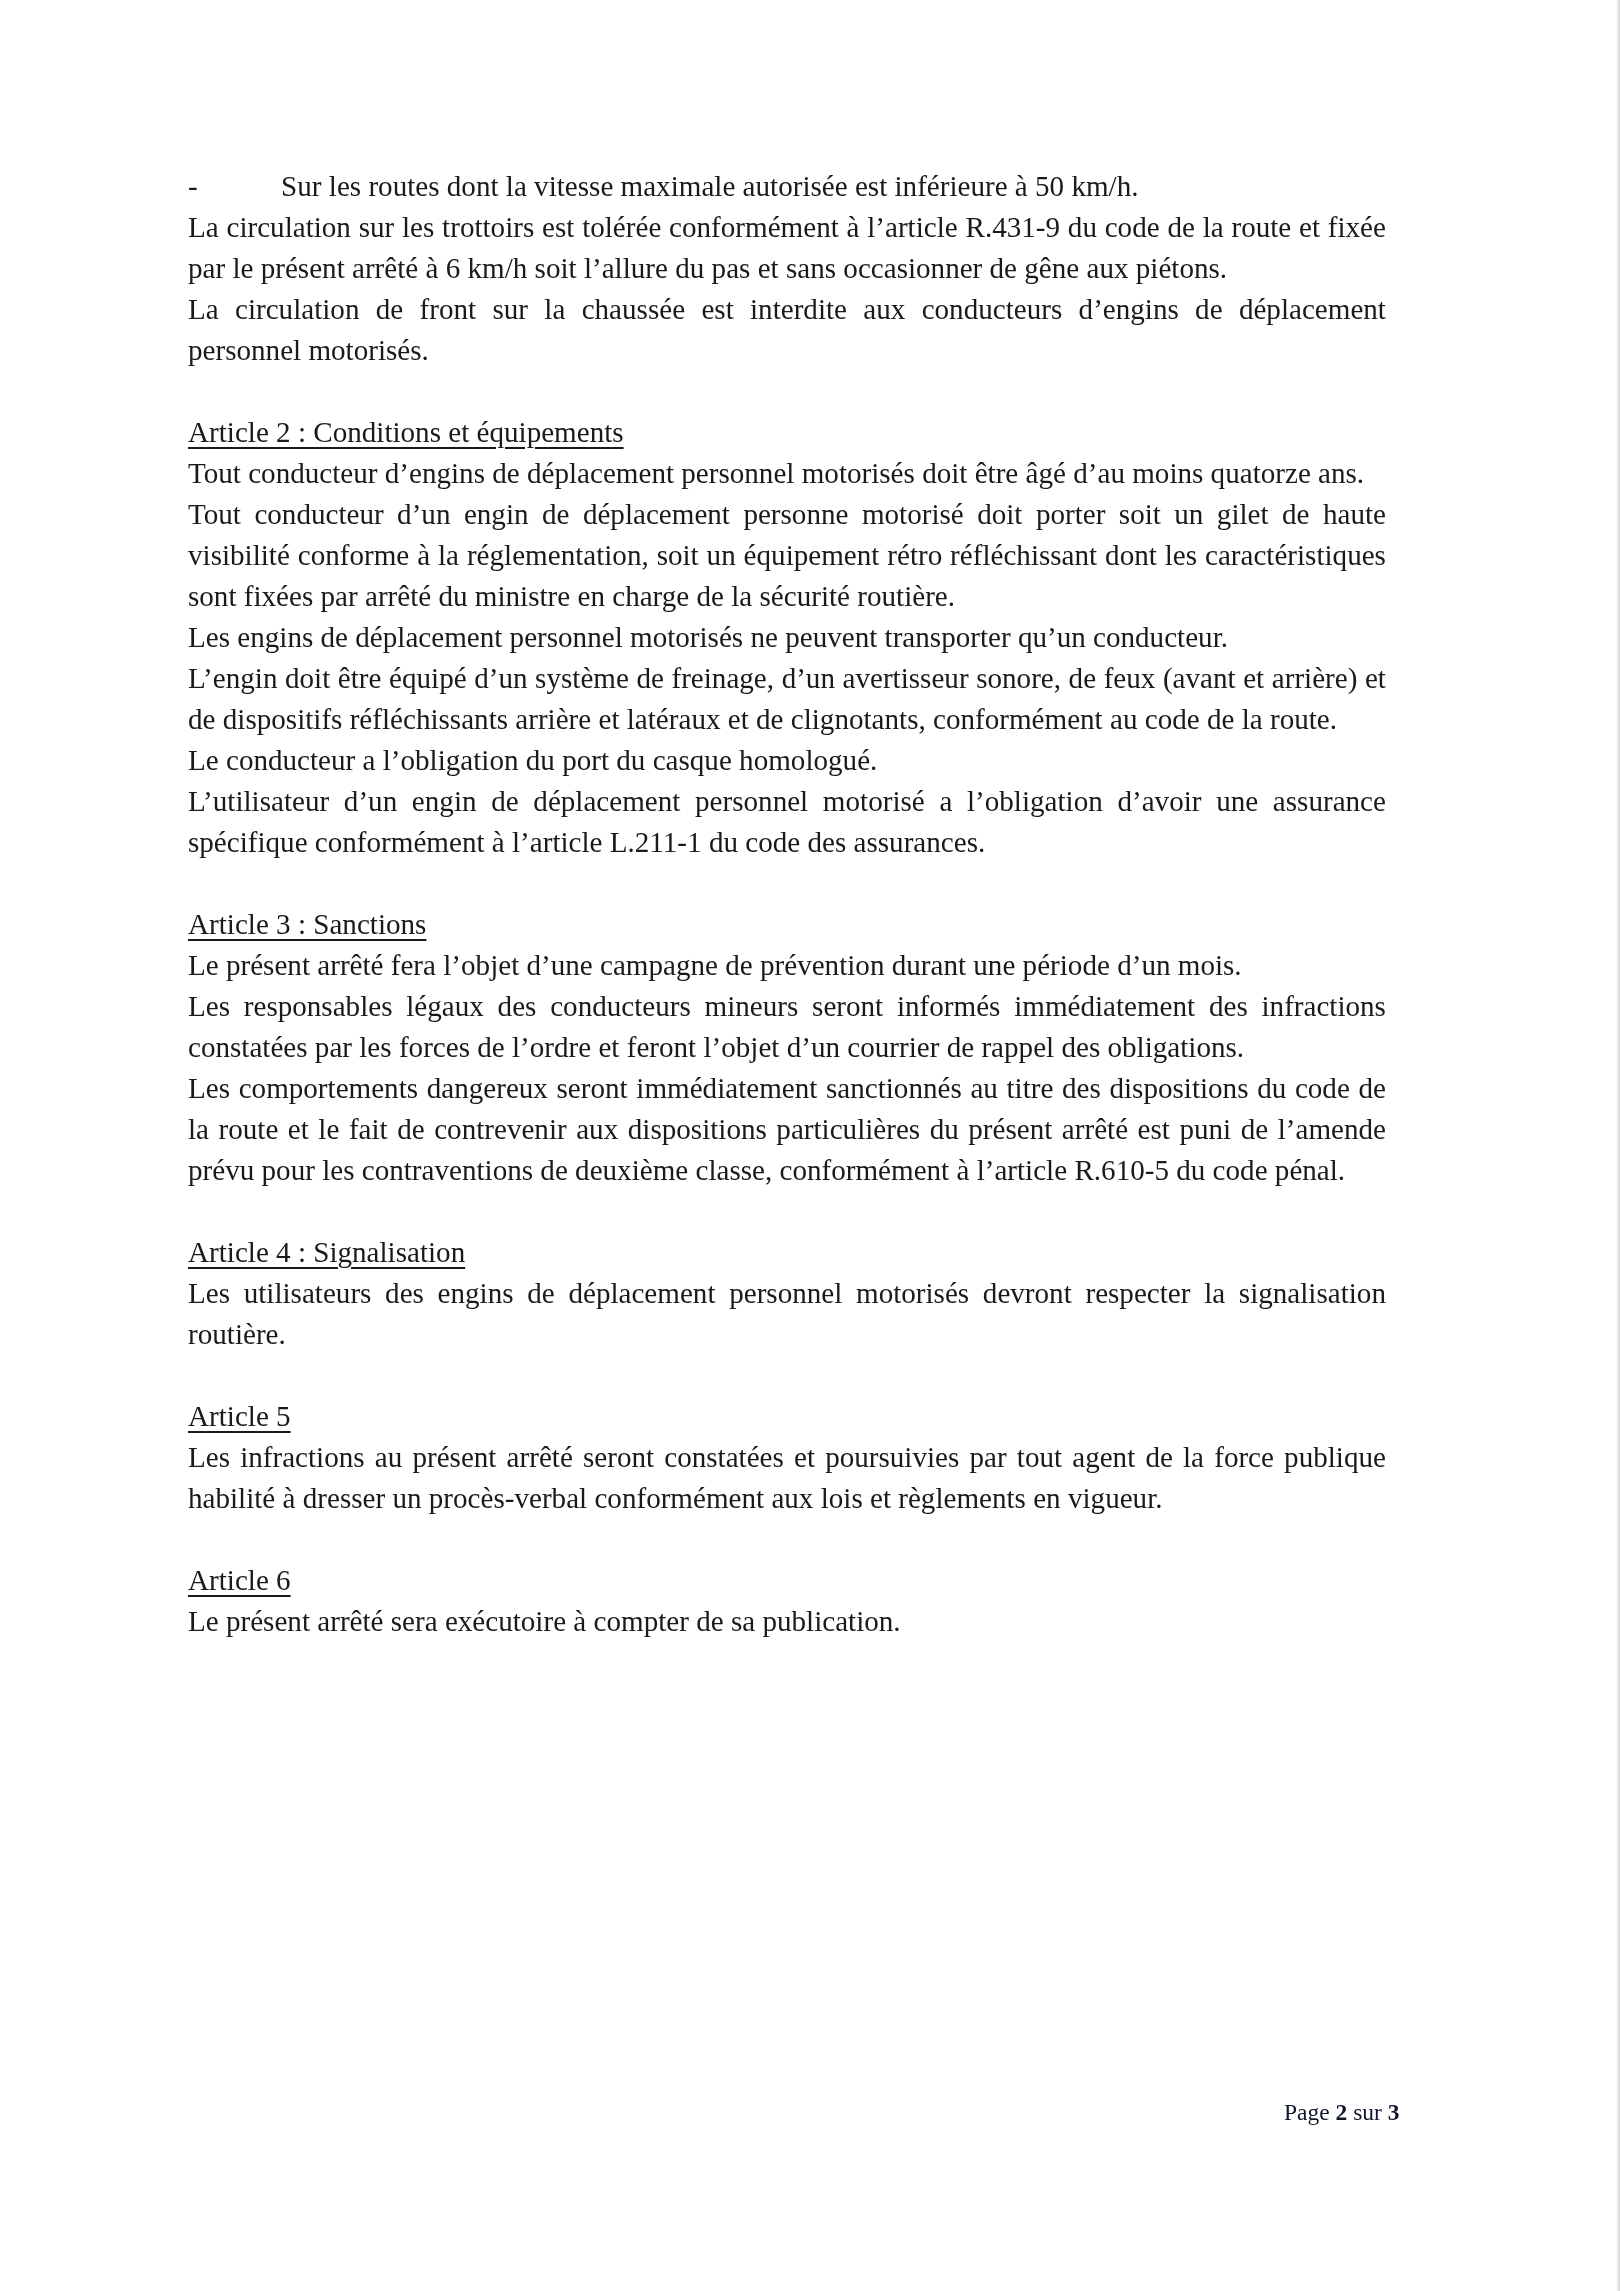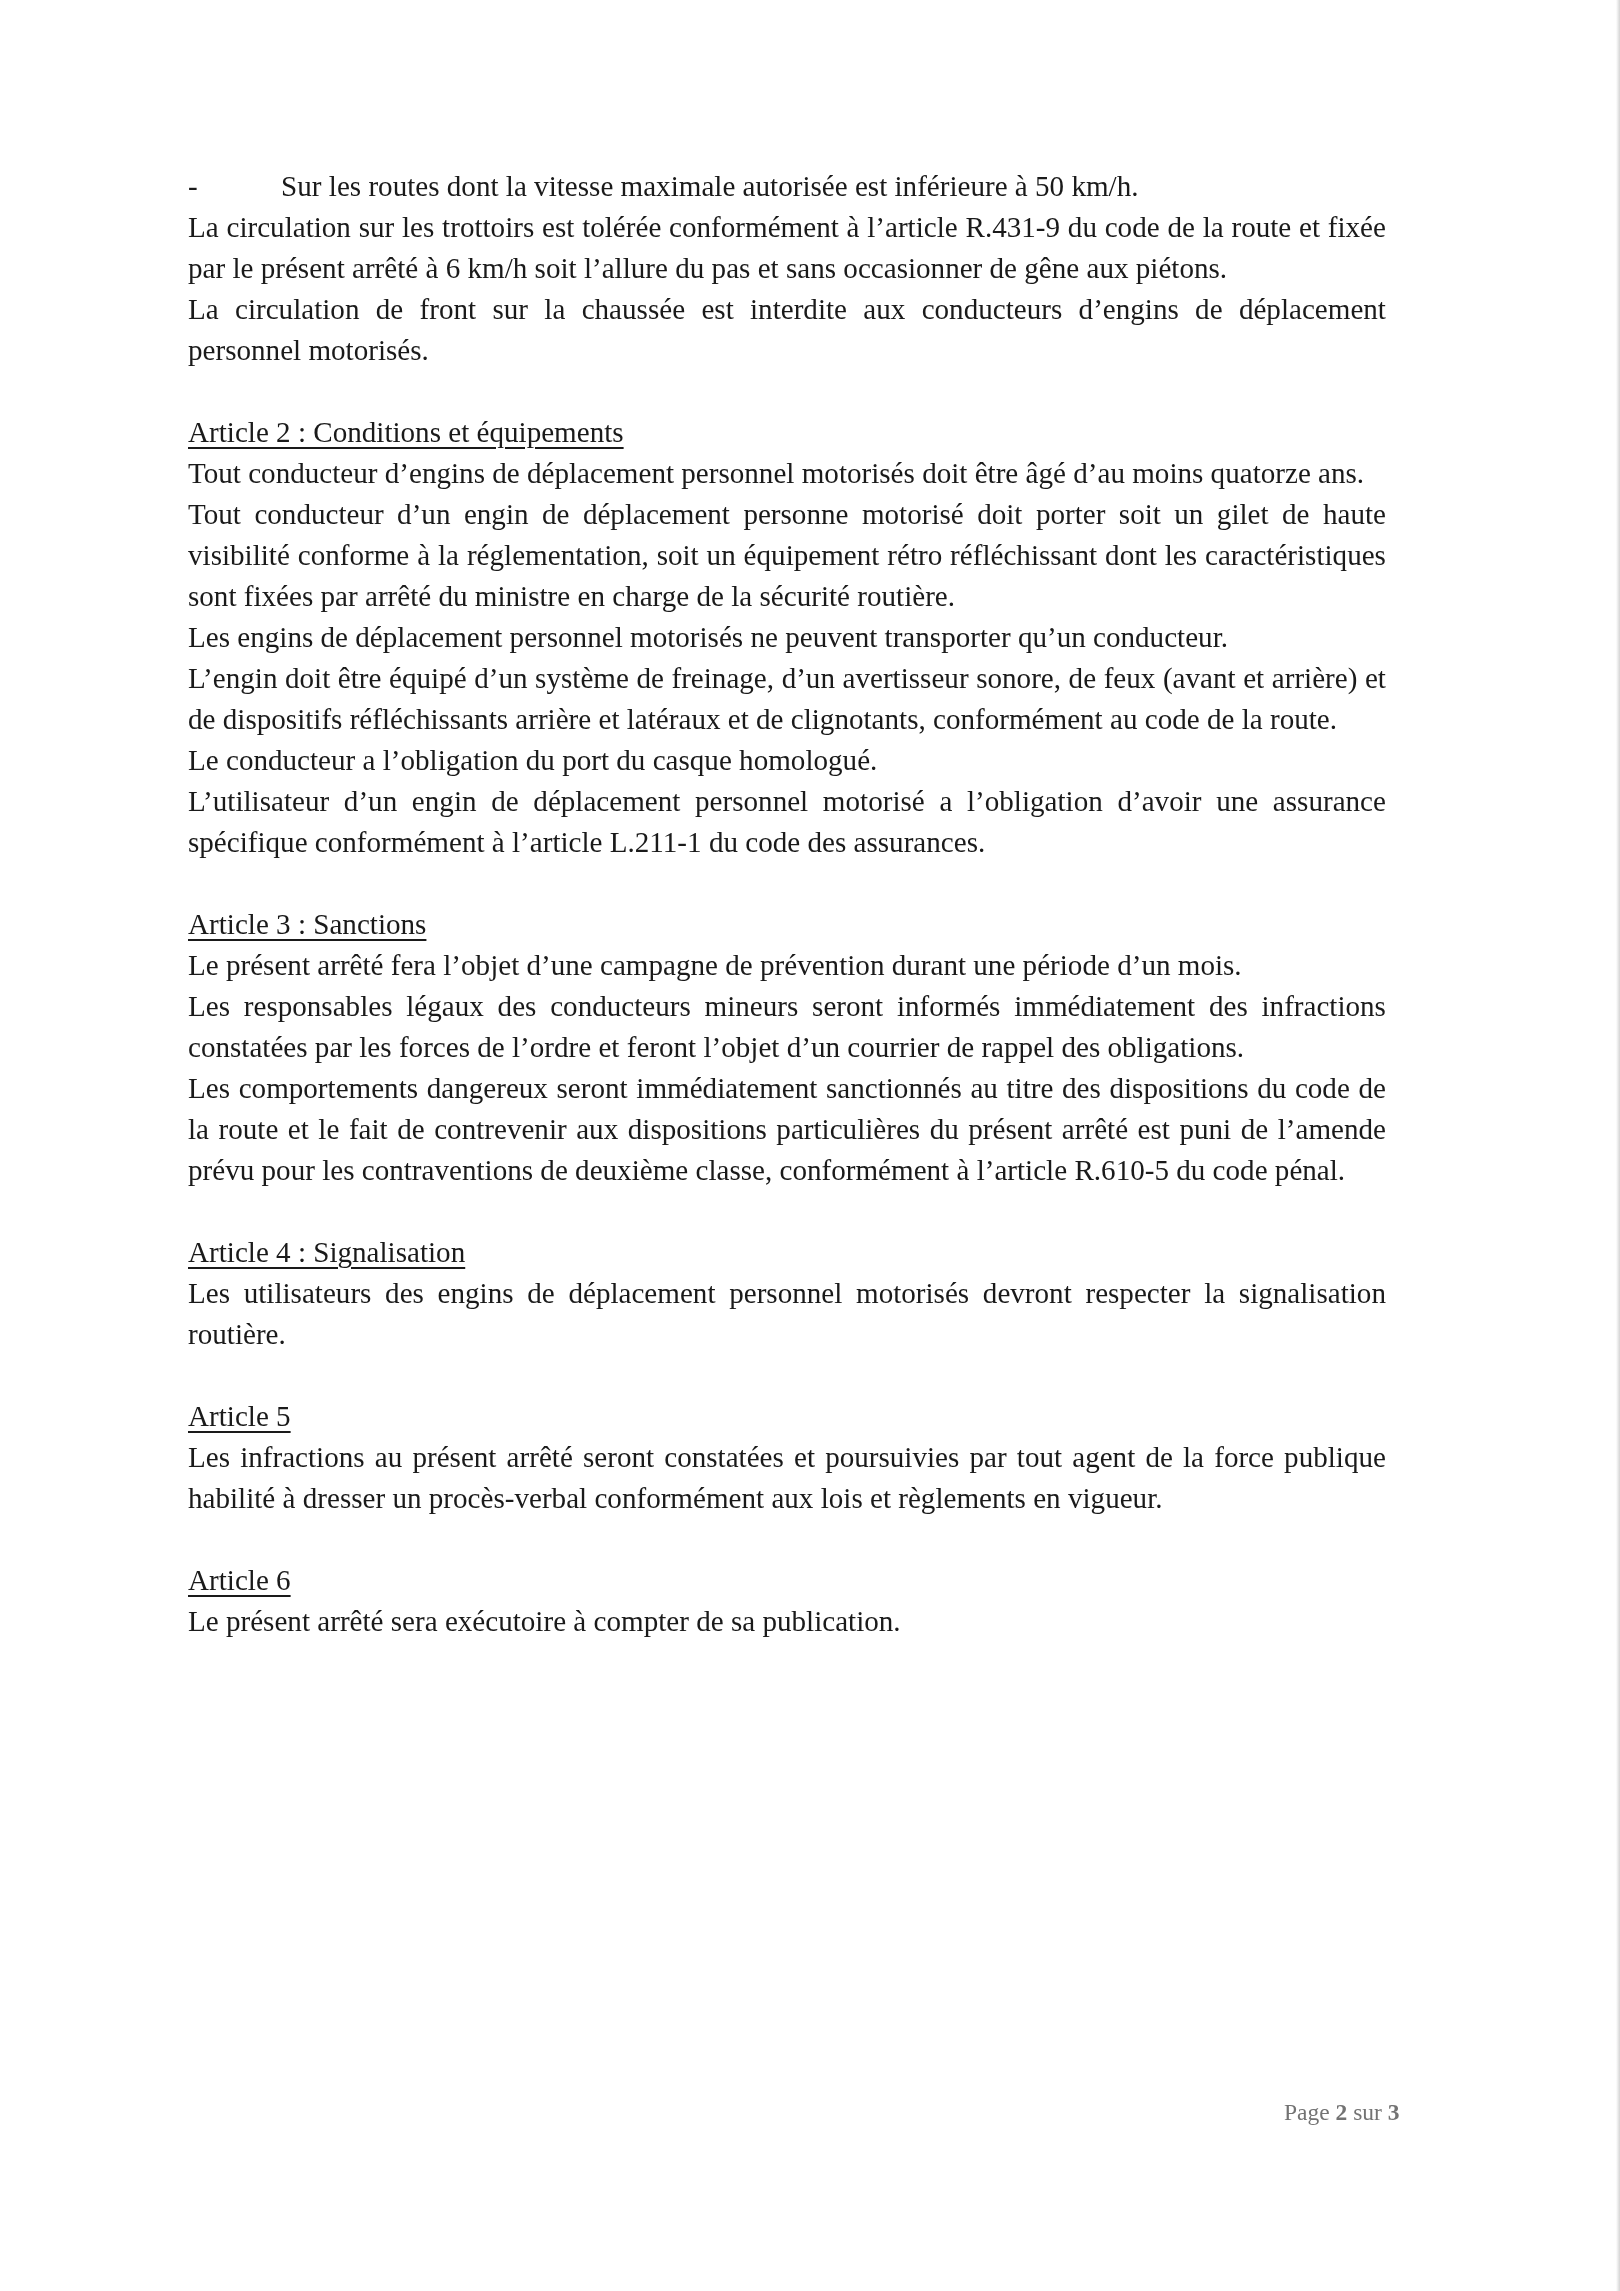--- a/index.html
+++ b/index.html
@@ -19,21 +19,21 @@
       text-align: justify; text-align-last: left;
       transform: scaleX(0.97); transform-origin: left top;
     }
     .para { margin: 0; }
     .dash-line { display: flex; }
     .dash-line .dash { width: 96px; flex: none; }
     .article { margin-top: 41px; }
     .article-title { margin: 0; text-decoration: underline; text-decoration-thickness: 2px; text-underline-offset: 4.9px; display: inline-block; }
     .footer {
       position: absolute; left: 1284px; top: 2099px;
-      font-family: "Liberation Serif", serif; font-size: 23.5px; color: #737373;
+      font-family: "Liberation Serif", serif; font-size: 23.5px; color: #0f172a;
     }
     .footer b { font-weight: bold; }
   </style>
 </head>
 <body>
 
 <div class="page">
   <div class="edge-right"></div>
 
   <div class="content">

